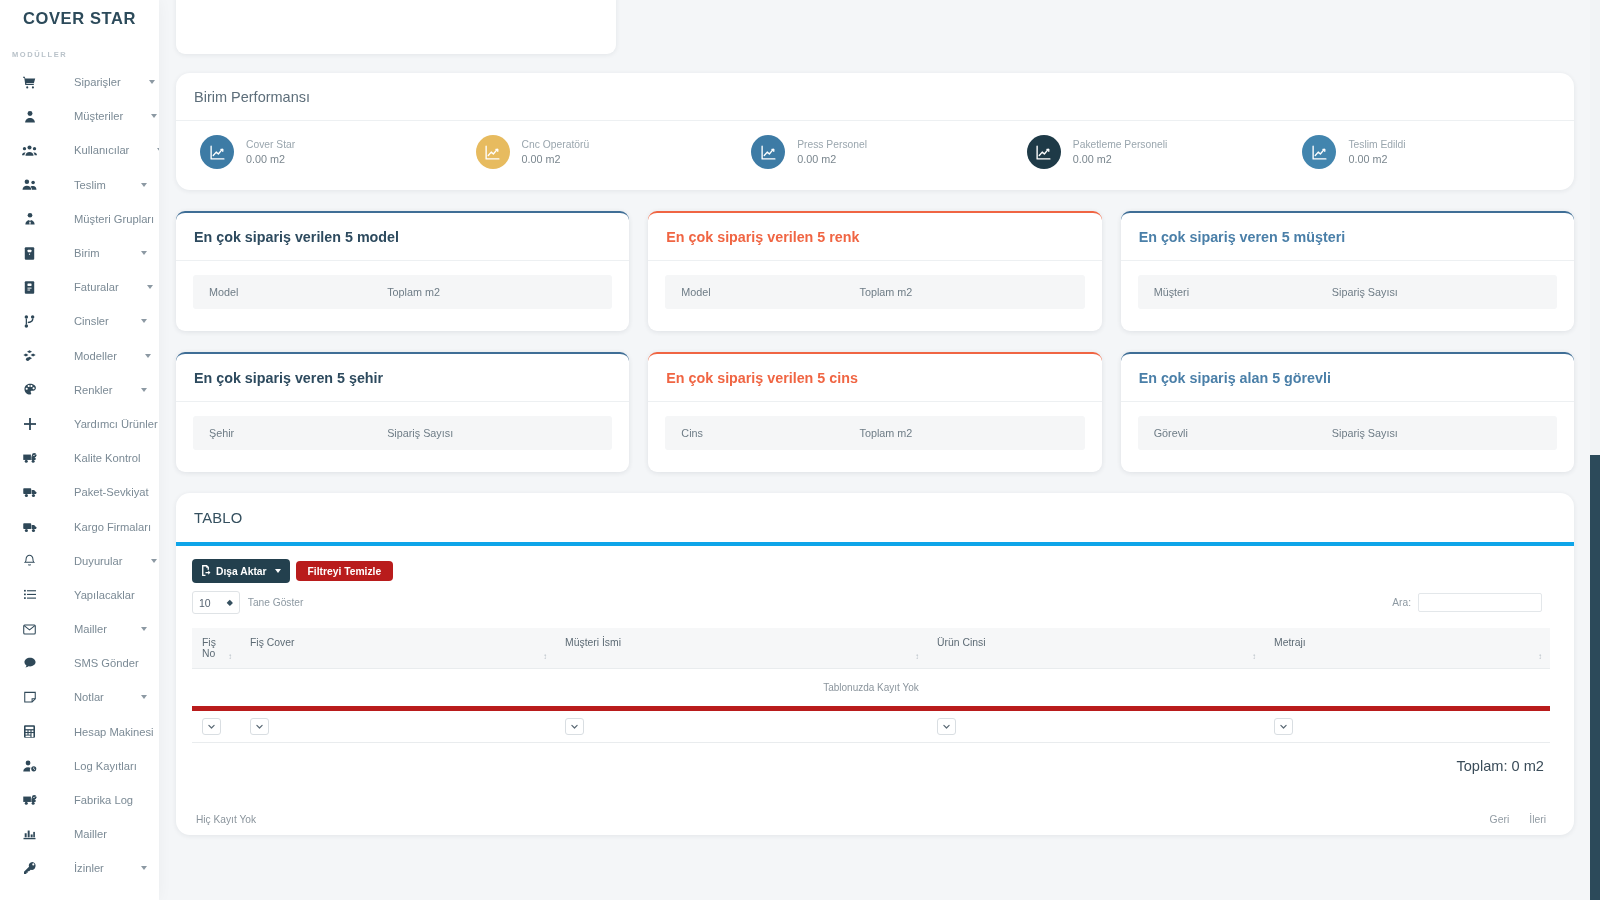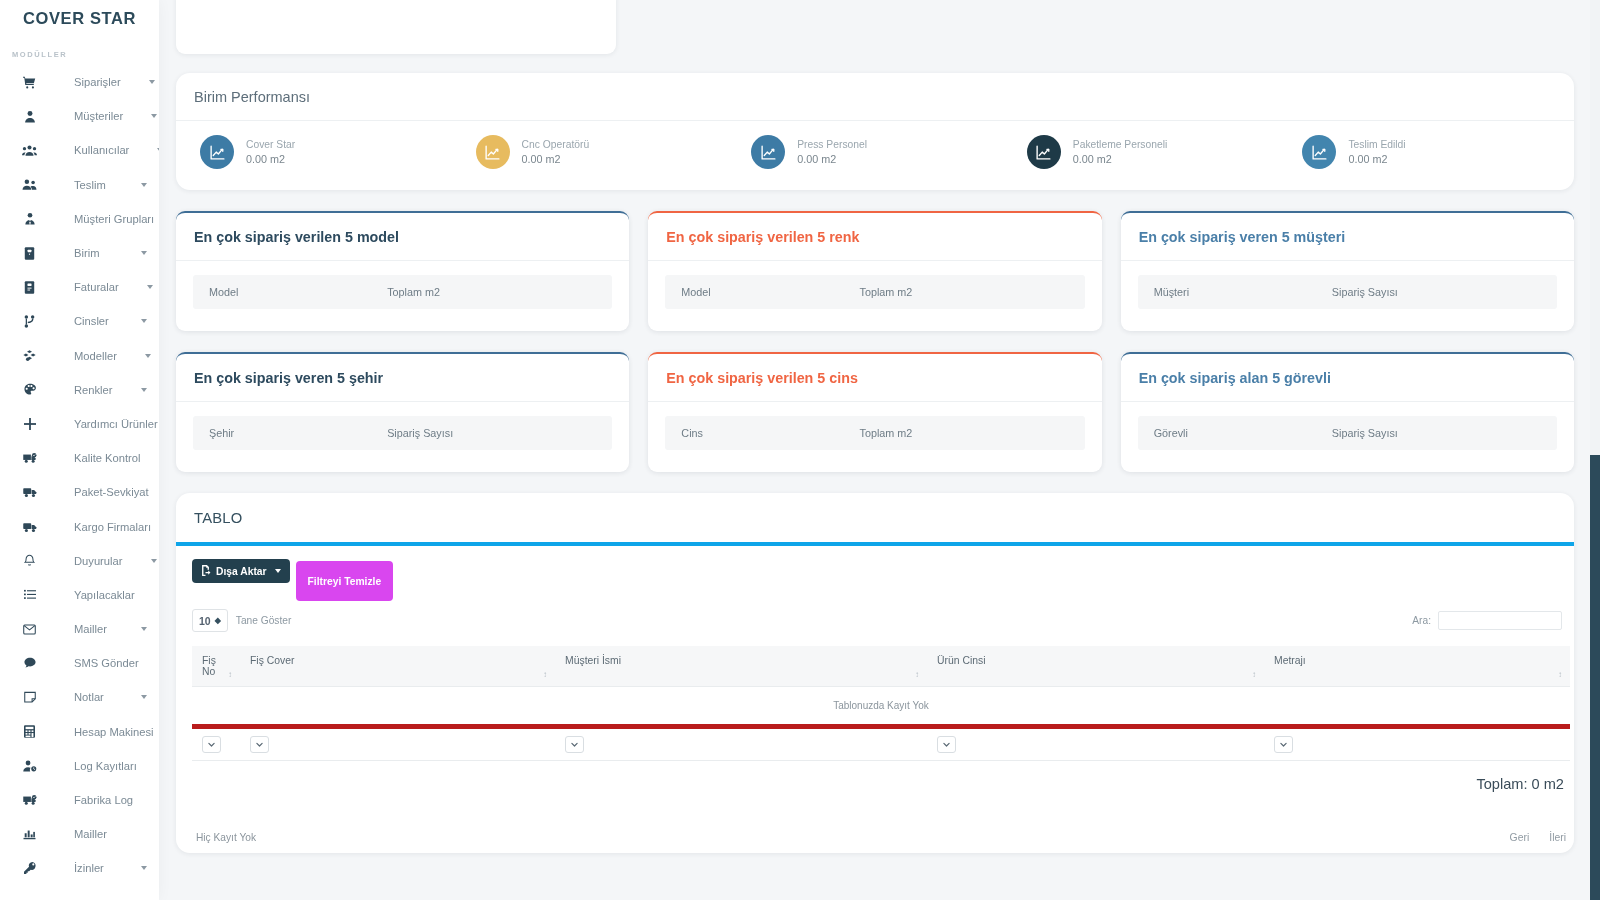--- a/index.html
+++ b/index.html
@@ -157,21 +157,21 @@
 
   
   .tablo-card { margin-top: 21px; }
   .tablo-head {
     padding: 17px 18px 16px 18px;
     border-bottom: 4px solid #0ea5e9;
     font-size: 14.8px;
     color: #35505f;
     letter-spacing: .2px;
   }
-  .tablo-body { padding: 13px 4px 10px 16px; }
+  .tablo-body { padding: 13px 24px 10px 16px; }
   .btn-row { display: flex; align-items: flex-start; gap: 6px; }
   .btn {
     border: none;
     border-radius: 4px;
     font-size: 10.3px;
     font-weight: 700;
     color: #fff;
     cursor: pointer;
     display: flex;
     align-items: center;
@@ -184,45 +184,44 @@
     height: 24px;
   }
   .btn-export .dd {
     width: 0; height: 0;
     border-left: 3.2px solid transparent;
     border-right: 3.2px solid transparent;
     border-top: 4px solid #fff;
     margin-left: 3px;
   }
   .btn-clear {
-    background: #d946ef;
+    background: #b91c1c;
     padding: 9px 12px;
-    height: 40px;
+    height: 20px;
     margin-top: 2px;
   }
   .len-row {
     display: flex;
     align-items: center;
     margin-top: 8px;
     justify-content: space-between;
   }
   .len-left { display: flex; align-items: center; gap: 8px; }
   .len-select {
     border: 1px solid #dfe3e6;
     border-radius: 3px;
     padding: 4px 6px;
     font-size: 10.5px;
     color: #556270;
     background: #fff;
     display: flex;
     align-items: center;
-    gap: 4px;
+    gap: 16px;
     height: 23px;
     cursor: pointer;
-    font-weight: bold;
   }
   .spin { font-size: 8px; color:#35505f; line-height:1; }
   .len-lbl { font-size: 10.2px; color: #8d99a2; }
   .search-wrap { display: flex; align-items: center; gap: 7px; padding-right: 8px;}
   .search-lbl { font-size: 10.2px; color: #8d99a2; }
   .search-input {
     width: 124px; height: 19px;
     border: 1px solid #e3e7ea;
     border-radius: 2px;
     background: #fff;

